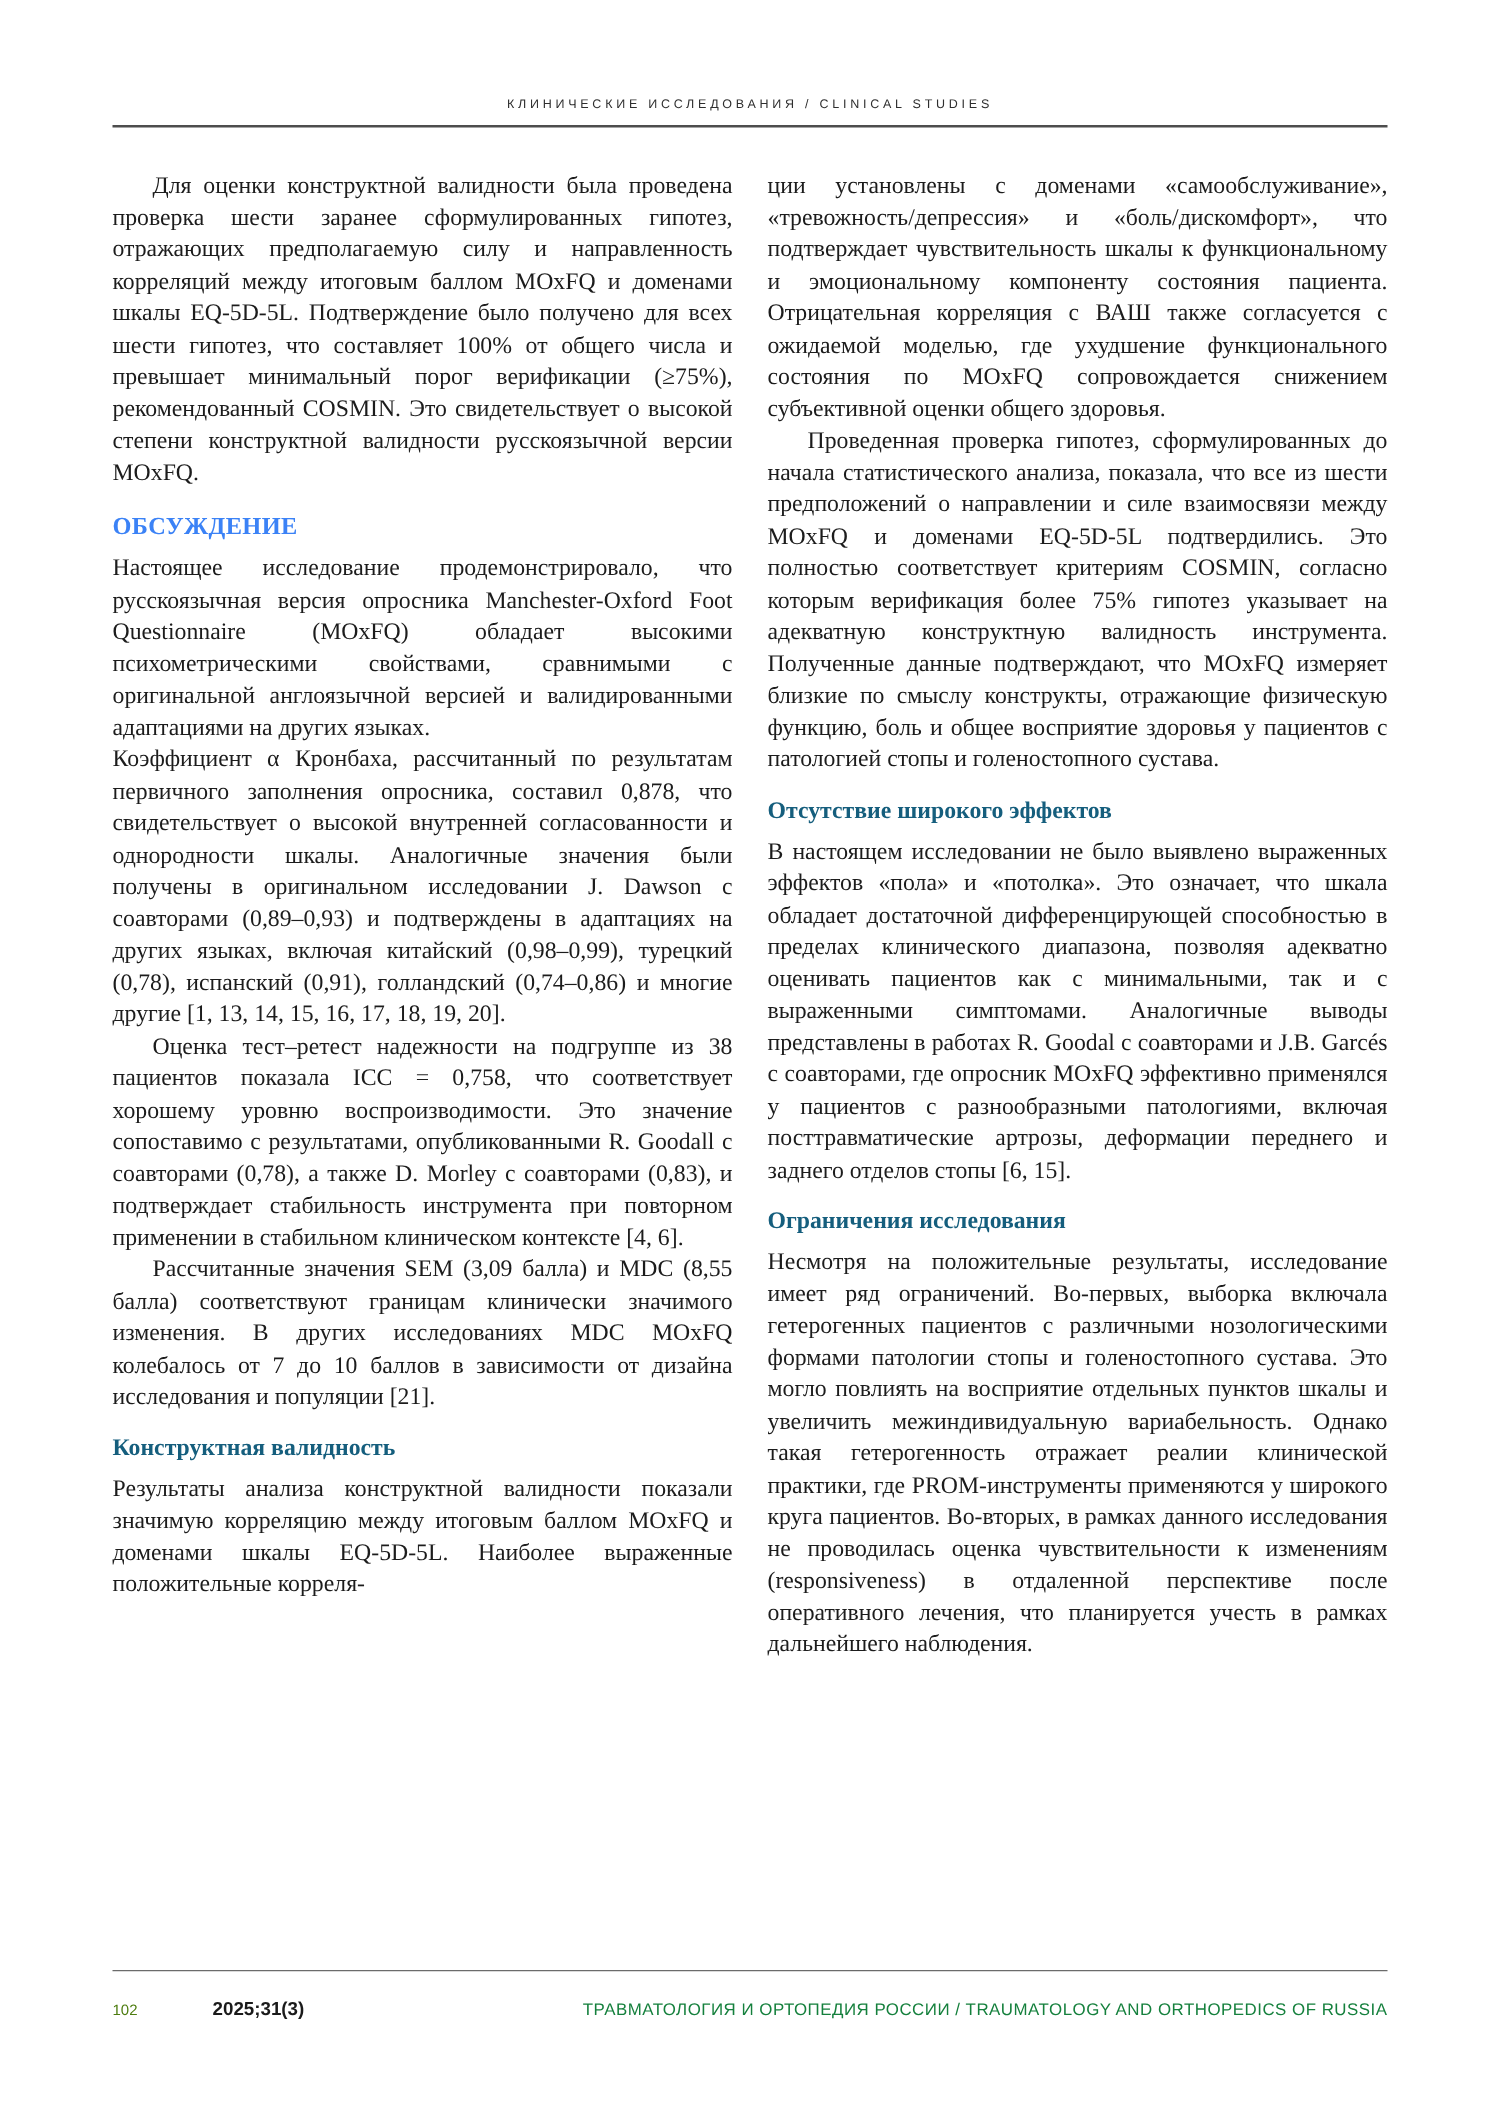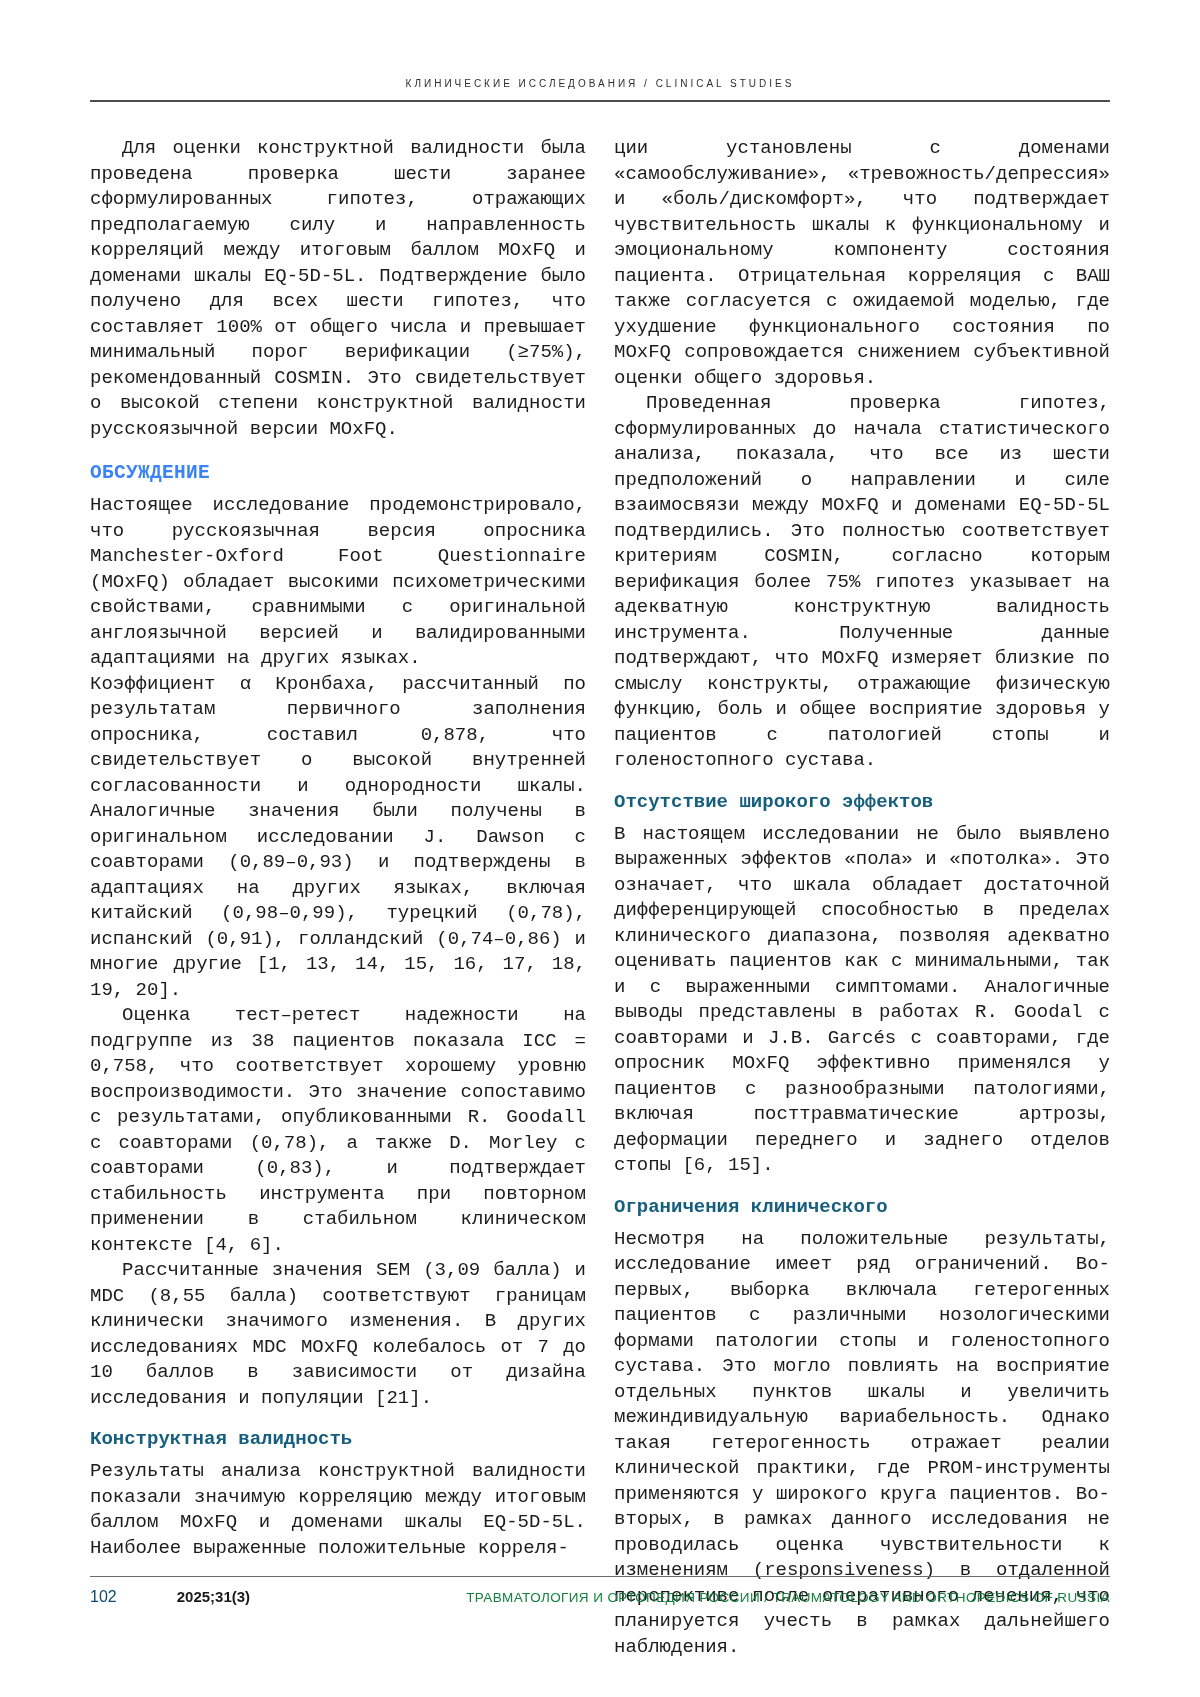--- a/index.html
+++ b/index.html
@@ -27,21 +27,21 @@
   }
   .header-rule {
     border-bottom: 2px solid #4d4d4d;
     margin-top: 11px;
   }
   .columns {
     display: flex;
     gap: 28px;
     margin-top: 34px;
   }
-  .col { width: 496px; flex: 0 0 496px; font-family: Liberation Mono, monospace; }
+  .col { width: 496px; flex: 0 0 496px; }
   .para {
     margin: 0;
     font-size: 19px;
     line-height: 25.5px;
     text-align: justify;
     hyphens: auto;
     -webkit-hyphens: auto;
   }
   .para.indent { text-indent: 32px; }
   .section-heading {
@@ -64,21 +64,21 @@
     left: 90px; right: 90px;
     top: 1576px;
   }
   .footer-rule { border-top: 1.5px solid #6b6b6b; }
   .footer-row {
     display: flex;
     align-items: baseline;
     margin-top: 11px;
     font-family: "Liberation Sans", sans-serif;
   }
-  .page-number { font-size: 16px; color: #0c4a6e; }
+  .page-number { font-size: 12px; color: #4d7c0f; margin-top: 13px; }
   .issue { font-weight: bold; font-size: 15px; margin-left: 60px; color: #1a1a1a; }
   .journal-title {
     margin-left: auto;
     font-size: 13.5px;
     letter-spacing: 0.4px;
     color: #15803d;
     white-space: nowrap;
   }
 </style>
 </head>
@@ -102,21 +102,21 @@
       <p class="para indent">Рассчитанные значения SEM (3,09 балла) и MDC (8,55 балла) соответствуют границам клинически значимого изменения. В других исследованиях MDC MOxFQ колебалось от 7 до 10 баллов в зависимости от дизайна исследования и популяции [21].</p>
       <h3 class="sub-heading">Конструктная валидность</h3>
       <p class="para">Результаты анализа конструктной валидности показали значимую корреляцию между итоговым баллом MOxFQ и доменами шкалы EQ-5D-5L. Наиболее выраженные положительные корреля-</p>
     </section>
 
     <section class="col">
       <p class="para">ции установлены с доменами «самообслуживание», «тревожность/депрессия» и «боль/дискомфорт», что подтверждает чувствительность шкалы к функциональному и эмоциональному компоненту состояния пациента. Отрицательная корреляция с ВАШ также согласуется с ожидаемой моделью, где ухудшение функционального состояния по MOxFQ сопровождается снижением субъективной оценки общего здоровья.</p>
       <p class="para indent">Проведенная проверка гипотез, сформулированных до начала статистического анализа, показала, что все из шести предположений о направлении и силе взаимосвязи между MOxFQ и доменами EQ-5D-5L подтвердились. Это полностью соответствует критериям COSMIN, согласно которым верификация более 75% гипотез указывает на адекватную конструктную валидность инструмента. Полученные данные подтверждают, что MOxFQ измеряет близкие по смыслу конструкты, отражающие физическую функцию, боль и общее восприятие здоровья у пациентов с патологией стопы и голеностопного сустава.</p>
       <h3 class="sub-heading">Отсутствие широкого эффектов</h3>
       <p class="para">В настоящем исследовании не было выявлено выраженных эффектов «пола» и «потолка». Это означает, что шкала обладает достаточной дифференцирующей способностью в пределах клинического диапазона, позволяя адекватно оценивать пациентов как с минимальными, так и с выраженными симптомами. Аналогичные выводы представлены в работах R. Goodal с соавторами и J.B. Garcés с соавторами, где опросник MOxFQ эффективно применялся у пациентов с разнообразными патологиями, включая посттравматические артрозы, деформации переднего и заднего отделов стопы [6, 15].</p>
-      <h3 class="sub-heading">Ограничения клинического</h3>
+      <h3 class="sub-heading">Ограничения исследования</h3>
       <p class="para">Несмотря на положительные результаты, исследование имеет ряд ограничений. Во-первых, выборка включала гетерогенных пациентов с различными нозологическими формами патологии стопы и голеностопного сустава. Это могло повлиять на восприятие отдельных пунктов шкалы и увеличить межиндивидуальную вариабельность. Однако такая гетерогенность отражает реалии клинической практики, где PROM-инструменты применяются у широкого круга пациентов. Во-вторых, в рамках данного исследования не проводилась оценка чувствительности к изменениям (responsiveness) в отдаленной перспективе после оперативного лечения, что планируется учесть в рамках дальнейшего наблюдения.</p>
     </section>
 
   </main>
 
   <footer class="footer">
     <div class="footer-rule"></div>
     <div class="footer-row">
       <span class="page-number">102</span>
       <span class="issue">2025;31(3)</span>

